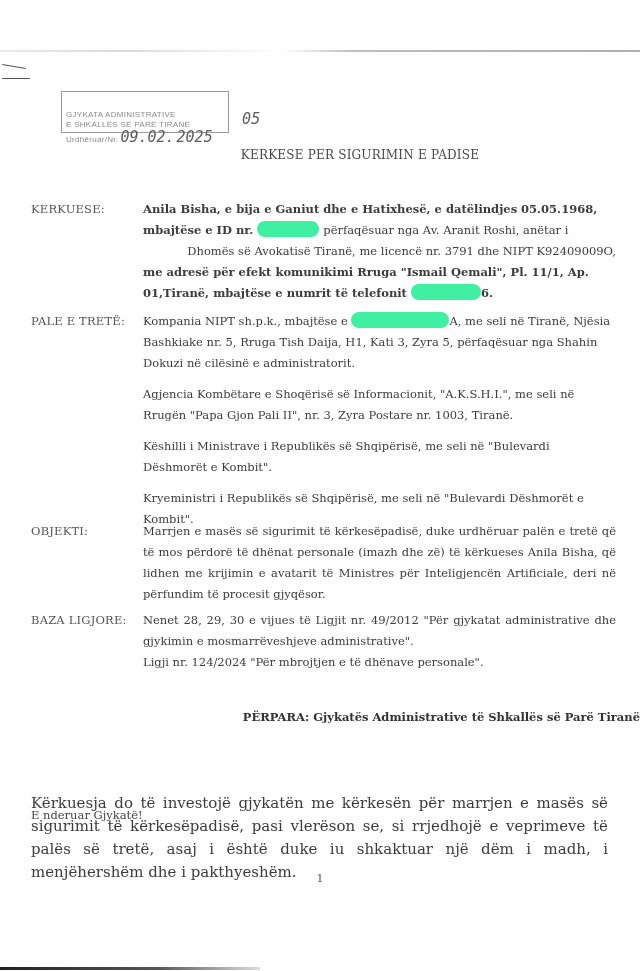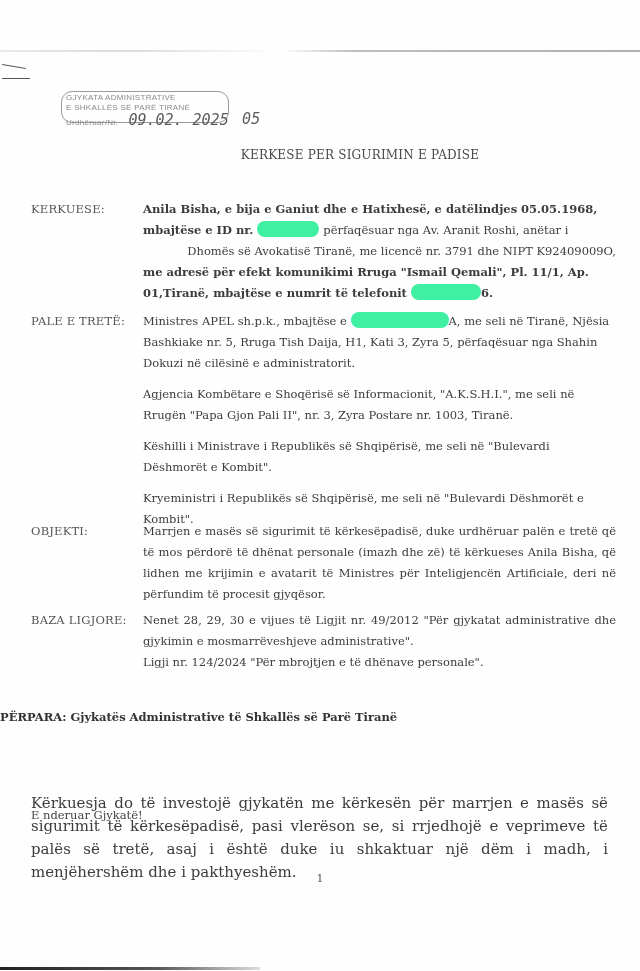--- a/index.html
+++ b/index.html
@@ -13,27 +13,27 @@
   .page { position: absolute; inset: 0; background: #fefefe; }
   .scan-line-top {
     position: absolute; left: 0; top: 50px; width: 640px; height: 2px;
     background: linear-gradient(90deg, #d8d8d8 0%, #bdbdbd 20%, #ffffff 44%, #8a8a8a 55%, #6e6e6e 100%);
     opacity: .55;
   }
   .margin-mark { position: absolute; left: 2px; height: 1px; background: #555; }
   .margin-mark.m1 { top: 66px; width: 24px; transform: rotate(10deg); }
   .margin-mark.m2 { top: 78px; width: 28px; }
   .stamp {
-    position: absolute; left: 61px; top: 91px; width: 168px; height: 32px;
-    border: 1px solid #9a9a9a; border-radius: 11px;
+    position: absolute; left: 61px; top: 91px; width: 168px; height: 42px;
+    border: 1px solid #9a9a9a; border-radius: 0;
     font-family: "Liberation Sans", sans-serif; color: #8a8a8a;
-    font-size: 8px; line-height: 10px; letter-spacing: .3px; padding: 1px 4px;
+    font-size: 8px; line-height: 10px; letter-spacing: .3px; padding: 18px 4px;
     box-sizing: border-box;
   }
-  .stamp .l3 { display: flex; align-items: baseline; gap: 10px; margin-top: 2px; }
+  .stamp .l3 { display: flex; align-items: baseline; gap: 2px; margin-top: 2px; }
   .stamp .hand {
     font-family: "DejaVu Sans Mono", monospace; font-size: 15px; color: #5a5a5a;
     font-style: italic; letter-spacing: 0;
   }
   .stamp .hand2 {
     position: absolute; left: 180px; top: 22px; font-family: "DejaVu Sans Mono", monospace;
     font-size: 15px; color: #5a5a5a; font-style: italic;
   }
   .title {
     position: absolute; left: 0; width: 640px; top: 148px; text-align: center;
@@ -46,21 +46,21 @@
   }
   .row .body { flex: 1; font-size: 11.5px; line-height: 21px; color: #3c3c3c; }
   .body p { margin: 0 0 10px 0; }
   .bold { font-weight: bold; color: #333; }
   .justify { text-align: justify; text-align-last: left; }
   .redact {
     display: inline-block; background: #3ff0a3; border-radius: 9px; height: 16px;
     vertical-align: -3px;
   }
   .court {
-    position: absolute; left: 0; width: 640px; top: 710px; text-align: left;
+    position: absolute; left: 0; width: 640px; top: 710px; text-align: right;
     font-size: 11.5px; font-weight: bold; color: #333;
   }
   .salutation { position: absolute; left: 31px; top: 764px; font-size: 11.5px; color: #444; margin-top: 44px; }
   .para {
     position: absolute; left: 31px; width: 577px; top: 792px; font-size: 15px;
     line-height: 23px; color: #3c3c3c; text-align: justify;
   }
   .pagenum {
     position: absolute; left: 0; width: 640px; top: 872px; text-align: center;
     font-size: 11px; color: #555;
@@ -107,21 +107,21 @@
         <span>01,Tiranë, mbajtëse e numrit të telefonit</span>
         <span class="redact" style="width:70px;"></span><span>6.</span>
       </div>
     </div>
   </div>
 
   <div class="row" style="top:311px;">
     <div class="label">PALE E TRETË:</div>
     <div class="body">
       <p>
-        <span>Ministres APEL sh.p.k., mbajtëse e</span>
+        <span>Kompania NIPT sh.p.k., mbajtëse e</span>
         <span class="redact" style="width:98px;"></span><span>A, me seli në Tiranë, Njësia Bashkiake nr. 5, Rruga Tish Daija, H1, Kati 3, Zyra 5, përfaqësuar nga Shahin Dokuzi në cilësinë e administratorit.</span>
       </p>
       <p>Agjencia Kombëtare e Shoqërisë së Informacionit, "A.K.S.H.I.", me seli në Rrugën "Papa Gjon Pali II", nr. 3, Zyra Postare nr. 1003, Tiranë.</p>
       <p>Këshilli i Ministrave i Republikës së Shqipërisë, me seli në "Bulevardi Dëshmorët e Kombit".</p>
       <p>Kryeministri i Republikës së Shqipërisë, me seli në "Bulevardi Dëshmorët e Kombit".</p>
     </div>
   </div>
 
   <div class="row" style="top:521px;">
     <div class="label">OBJEKTI:</div>

